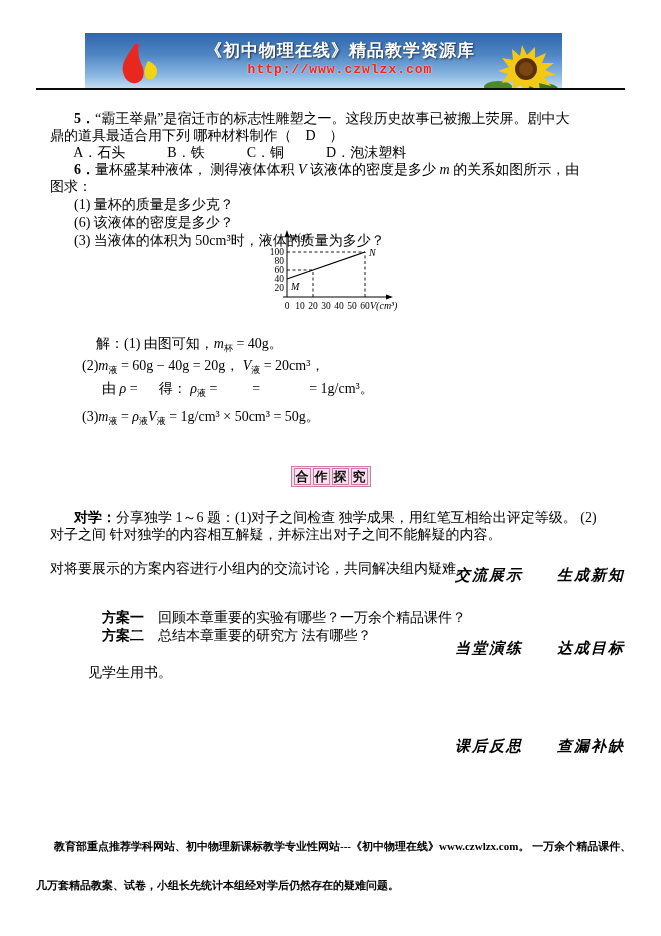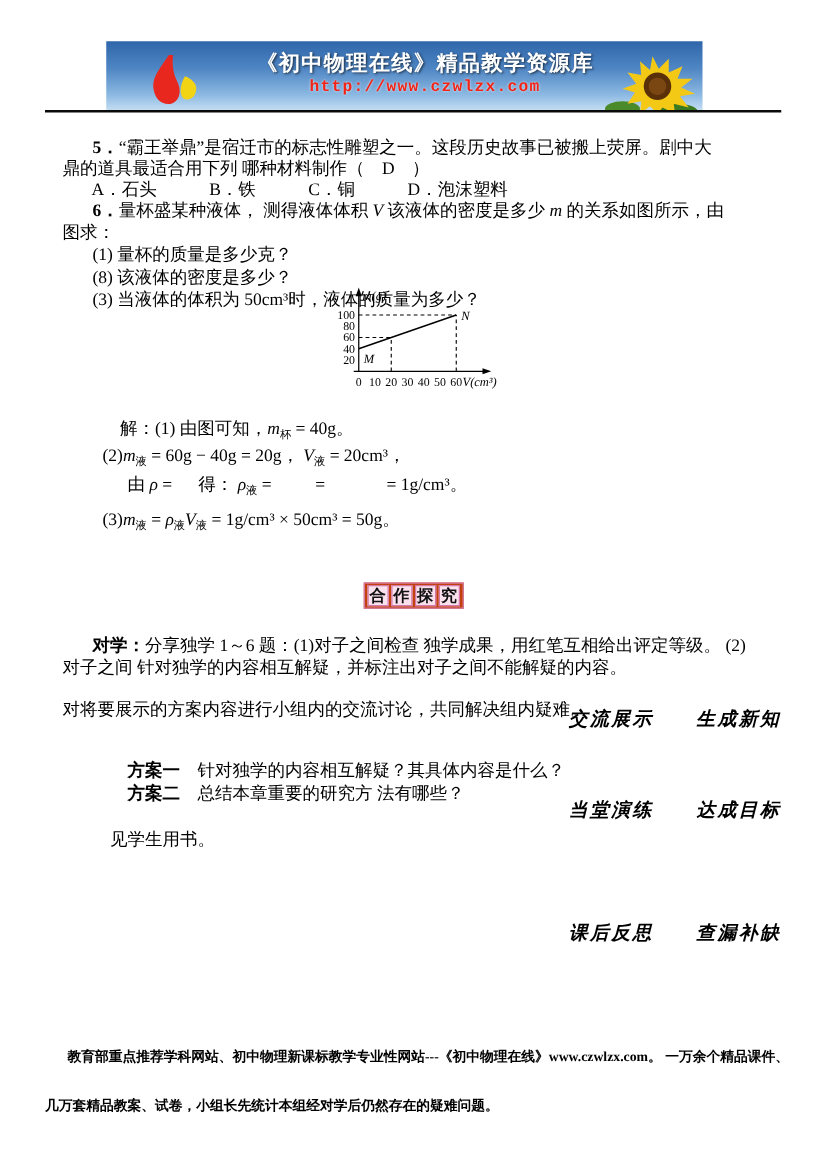--- a/index.html
+++ b/index.html
@@ -25,21 +25,21 @@
   .banner-url { position:absolute; left:105px; top:29px; width:300px; text-align:center;
     color:#f32417; font-size:13px; font-weight:bold; letter-spacing:1px;
     font-family:"Liberation Mono", monospace; text-shadow:0 0 2px rgba(255,255,255,0.8); }
   .logo-svg { position:absolute; left:28px; top:8px; }
   .sunflower-svg { position:absolute; right:2px; bottom:-3px; }
 
   .divider { left:36px; top:88px; width:589px; height:2px; background:#0a0a0a; }
 
   
   .boxed-head { left:36px; top:466px; width:589px; text-align:center; }
-  .boxed-head .frame { display:inline-block; border:1px solid #d478a8; background:#c2410c; padding:1px; font-size:0; }
+  .boxed-head .frame { display:inline-block; border:1px solid #d478a8; background:#e5e5e5; padding:1px; font-size:0; }
   .boxed-head .cell { display:inline-block; width:17px; height:17px; border:1px solid #d478a8; background:#fbe0ee;
     color:#111; font-size:13px; font-weight:bold; line-height:16px; text-align:center; margin:0 1px; }
 
   .graph { left:263px; top:228px; }
   .graph .axis { stroke:#000; stroke-width:1; }
   .graph .plot { stroke:#000; stroke-width:1.2; }
   .graph .dash { stroke:#000; stroke-width:0.9; stroke-dasharray:3,2.5; }
   .graph text { font-family:"Liberation Serif", serif; font-size:9.5px; fill:#000; }
   .graph .axlbl { font-size:10px; font-style:italic; }
   .graph .ptlbl { font-size:10px; font-style:italic; }
@@ -82,21 +82,21 @@
   <div class="abs line" style="left:36px; top:144px; padding-left:24px;">
     <b class="qnum">6．</b><span>量杯盛某种液体， 测得液体体积 </span><span class="var">V</span><span> 该液体的密度是多少 </span><span class="var">m</span><span> 的关系如图所示，由</span>
   </div>
   <div class="abs line" style="left:36px; top:161px;">
     <span>图求：</span>
   </div>
   <div class="abs line" style="left:36px; top:179px; padding-left:24px;">
     <span>(1) 量杯的质量是多少克？</span>
   </div>
   <div class="abs line" style="left:36px; top:197px; padding-left:24px;">
-    <span>(8) 该液体的密度是多少？</span>
+    <span>(6) 该液体的密度是多少？</span>
   </div>
   <div class="abs line" style="left:36px; top:215px; padding-left:24px;">
     <span>(3) 当液体的体积为 50cm³时，液体的质量为多少？</span>
   </div>
 
   <svg class="abs graph" width="142" height="90" viewBox="0 0 142 90">
 
     <line class="axis" x1="24" y1="69" x2="24" y2="6"></line>
     <polygon points="24,2 21.6,9 26.4,9" fill="#000"></polygon>
     <line class="axis" x1="20" y1="69" x2="126" y2="69"></line>
@@ -153,21 +153,21 @@
   <div class="abs line" style="left:36px; top:509px;">
     <span>对子之间 针对独学的内容相互解疑，并标注出对子之间不能解疑的内容。</span>
   </div>
   <div class="abs line" style="left:36px; top:543px;">
     <span>对将要展示的方案内容进行小组内的交流讨论，共同解决组内疑难。</span>
   </div>
 
   <div class="abs center script-head" style="left:36px; top:566px; width:589px;">交流展示　　生成新知</div>
 
   <div class="abs line" style="left:88px; top:592px;">
-    <b>方案一</b><span>　针对独学的内容相互解疑？其具体内容是什么？</span>
+    <b>方案一</b><span>　回顾本章重要的实验有哪些？一万余个精品课件？</span>
   </div>
   <div class="abs line" style="left:88px; top:610px;">
     <b>方案二</b><span>　总结本章重要的研究方 法有哪些？</span>
   </div>
 
   <div class="abs center script-head" style="left:36px; top:639px; width:589px;">当堂演练　　达成目标</div>
 
   <div class="abs line" style="left:88px; top:664px;">见学生用书。</div>
 
   <div class="abs center script-head" style="left:36px; top:737px; width:589px;">课后反思　　查漏补缺</div>

